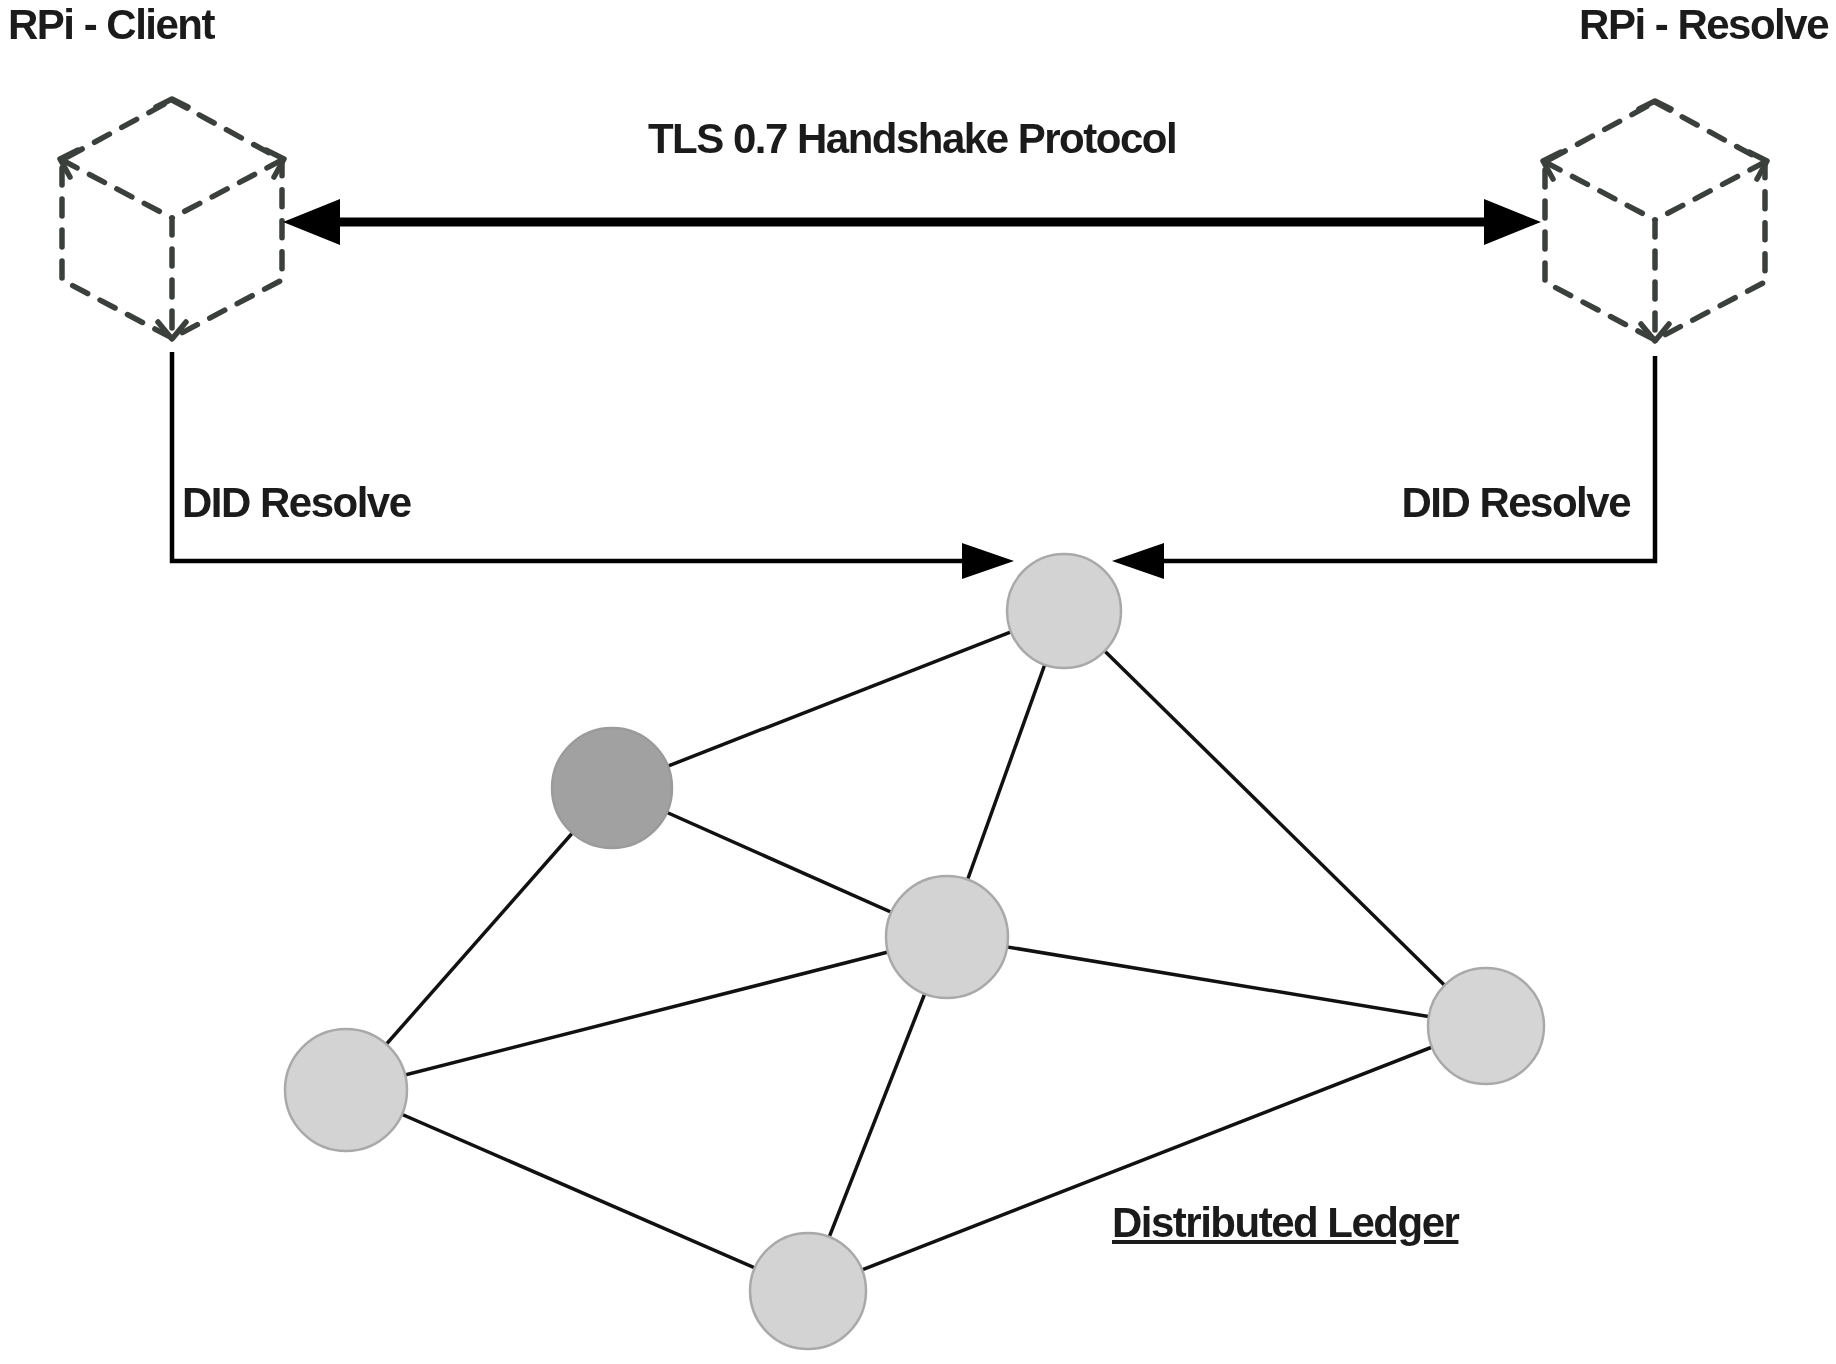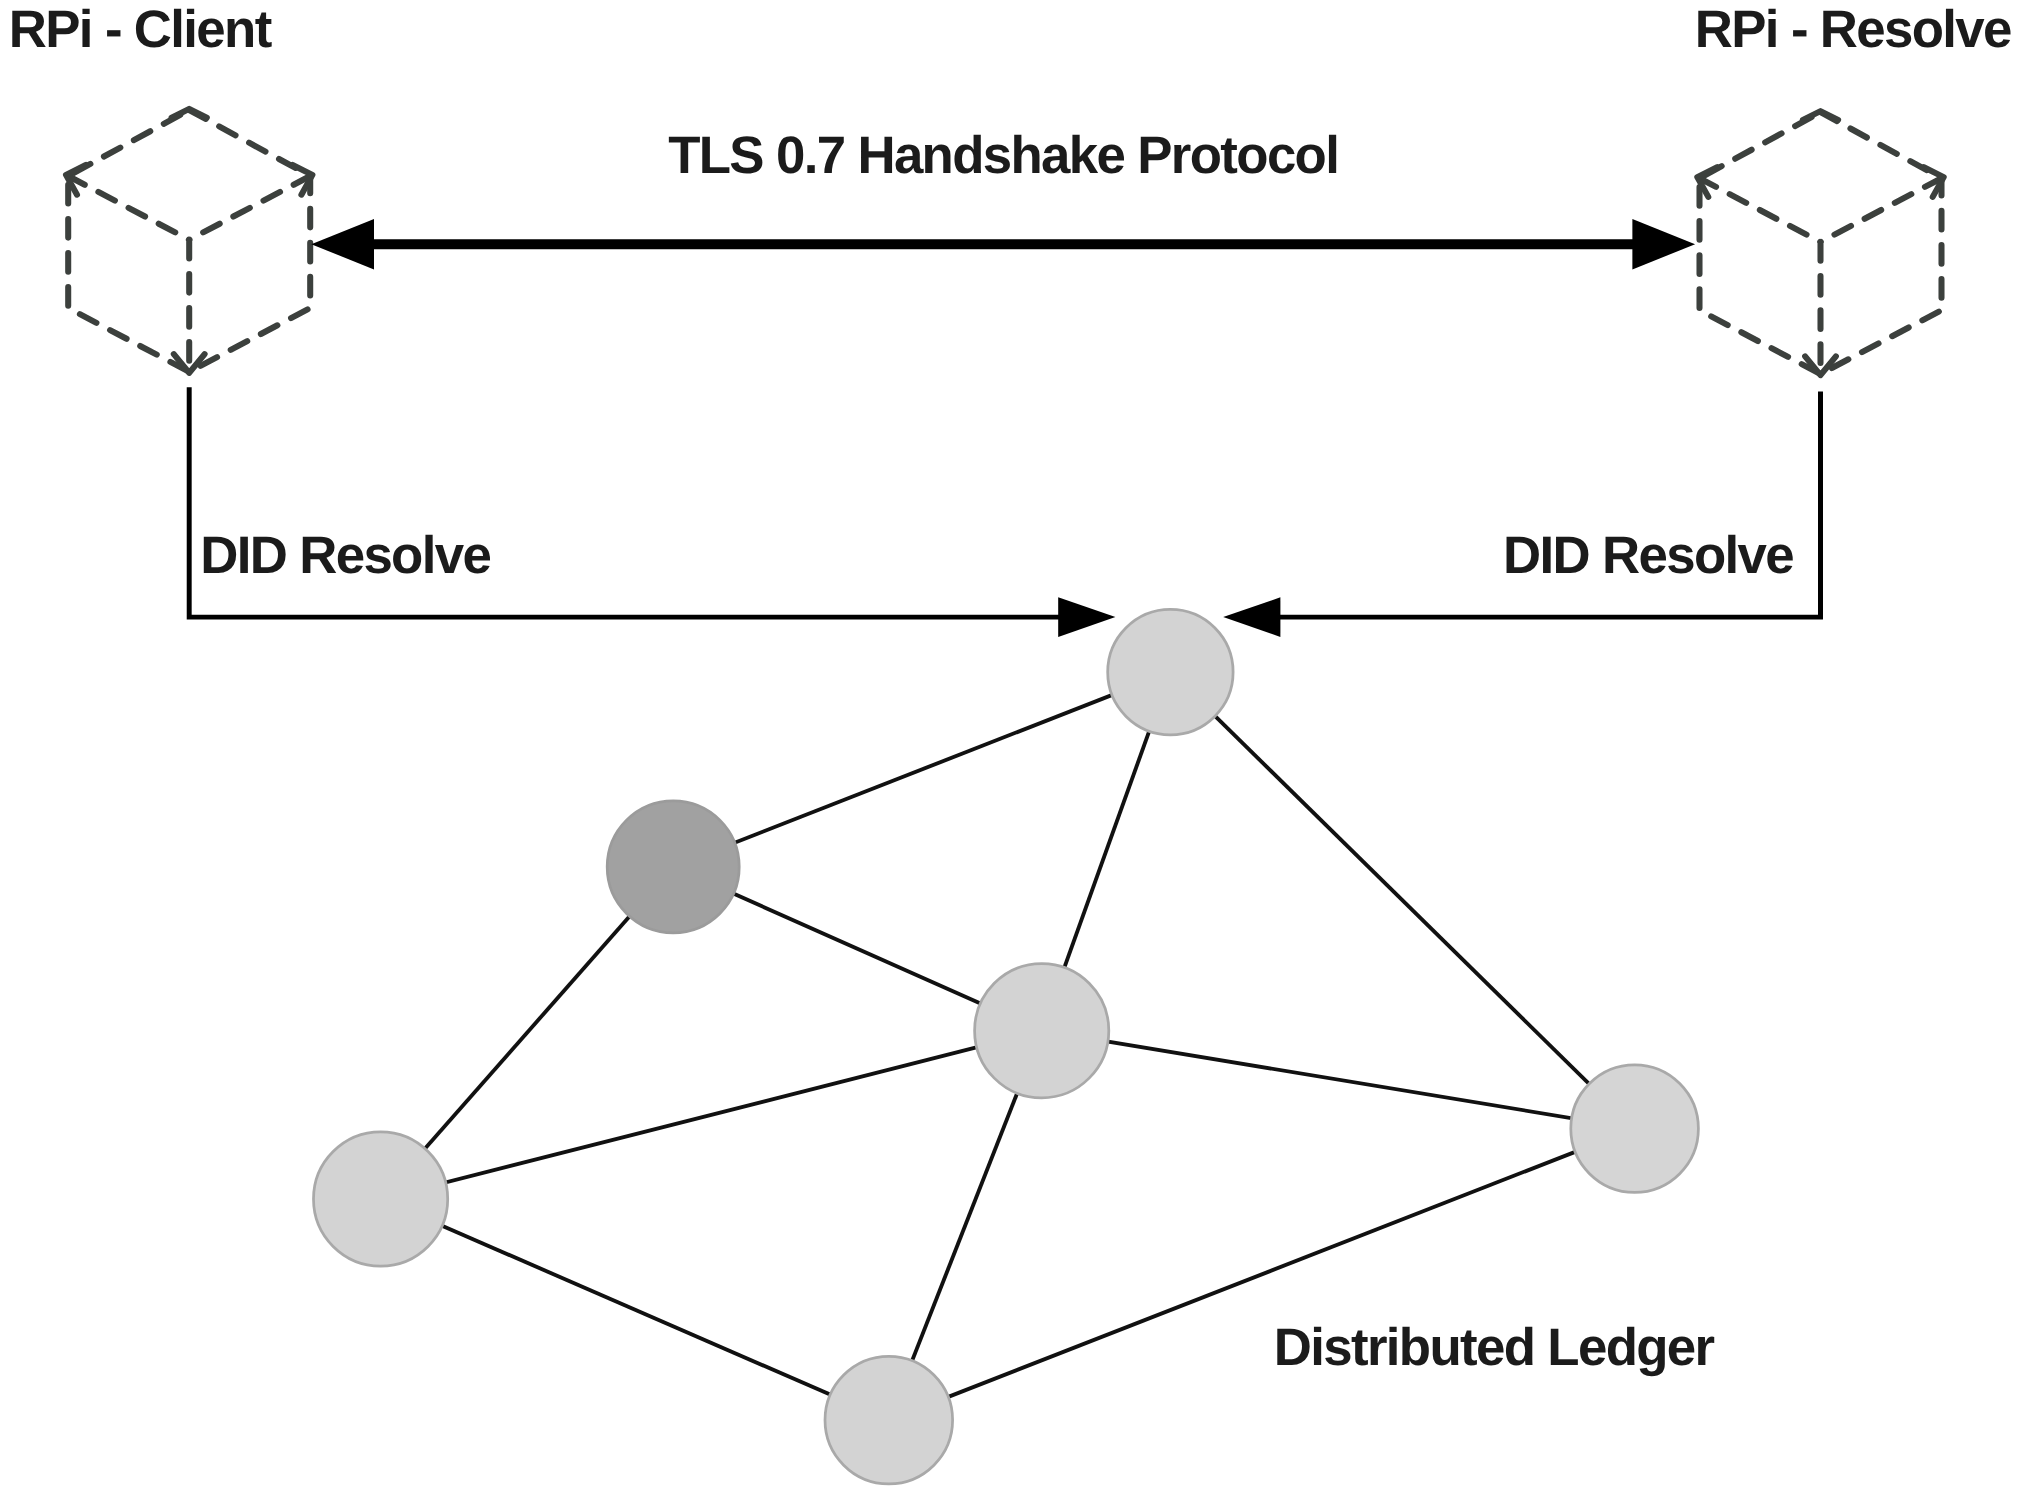--- a/index.html
+++ b/index.html
@@ -9,28 +9,28 @@
   html,body{margin:0;padding:0;background:var(--bg);}
   .canvas{position:relative;width:1836px;height:1364px;background:var(--bg);overflow:hidden;
           font-family:"Liberation Sans","DejaVu Sans",sans-serif;}
   .diagram-svg{position:absolute;left:0;top:0;width:1836px;height:1364px;display:block;}
   .dash{stroke:var(--cube);stroke-width:5.5;fill:none;stroke-dasharray:17 14;stroke-linecap:round;}
   .mark{stroke:var(--cube);stroke-width:5.5;fill:none;stroke-linecap:round;stroke-linejoin:round;}
   .thick{stroke:var(--ink);stroke-width:9;}
   .mid{stroke:var(--ink);stroke-width:4.5;fill:none;}
   .fill-ink{fill:var(--ink);stroke:none;}
   .edge{stroke:var(--edge);stroke-width:3.5;}
-  .lbl{position:absolute;white-space:nowrap;color:var(--text);font-size:48px;font-weight:600;
+  .lbl{position:absolute;white-space:nowrap;color:var(--text);font-size:42px;font-weight:600;
        letter-spacing:-1.5px;line-height:1;}
   #rpi-client{left:8px;top:4px;}
   #rpi-server{right:8px;top:4px;}
   #tls-label{left:512px;top:118px;width:800px;text-align:center;}
   #did-left-label{left:182px;top:482px;}
   #did-right-label{right:206px;top:482px;}
-  #ledger-label{left:1158px;top:1202px;}
+  #ledger-label{left:1112px;top:1202px;text-decoration:underline;}
 </style>
 </head>
 <body>
 
 <div class="canvas">
 
   <svg class="diagram-svg" viewBox="0 0 1836 1364" xmlns="http://www.w3.org/2000/svg">
     <defs>
       <g id="cube-proto">
         <path class="dash" d="M172,100 L282,160 L282,280 L172,338 L62,280 L62,160 Z"></path>

